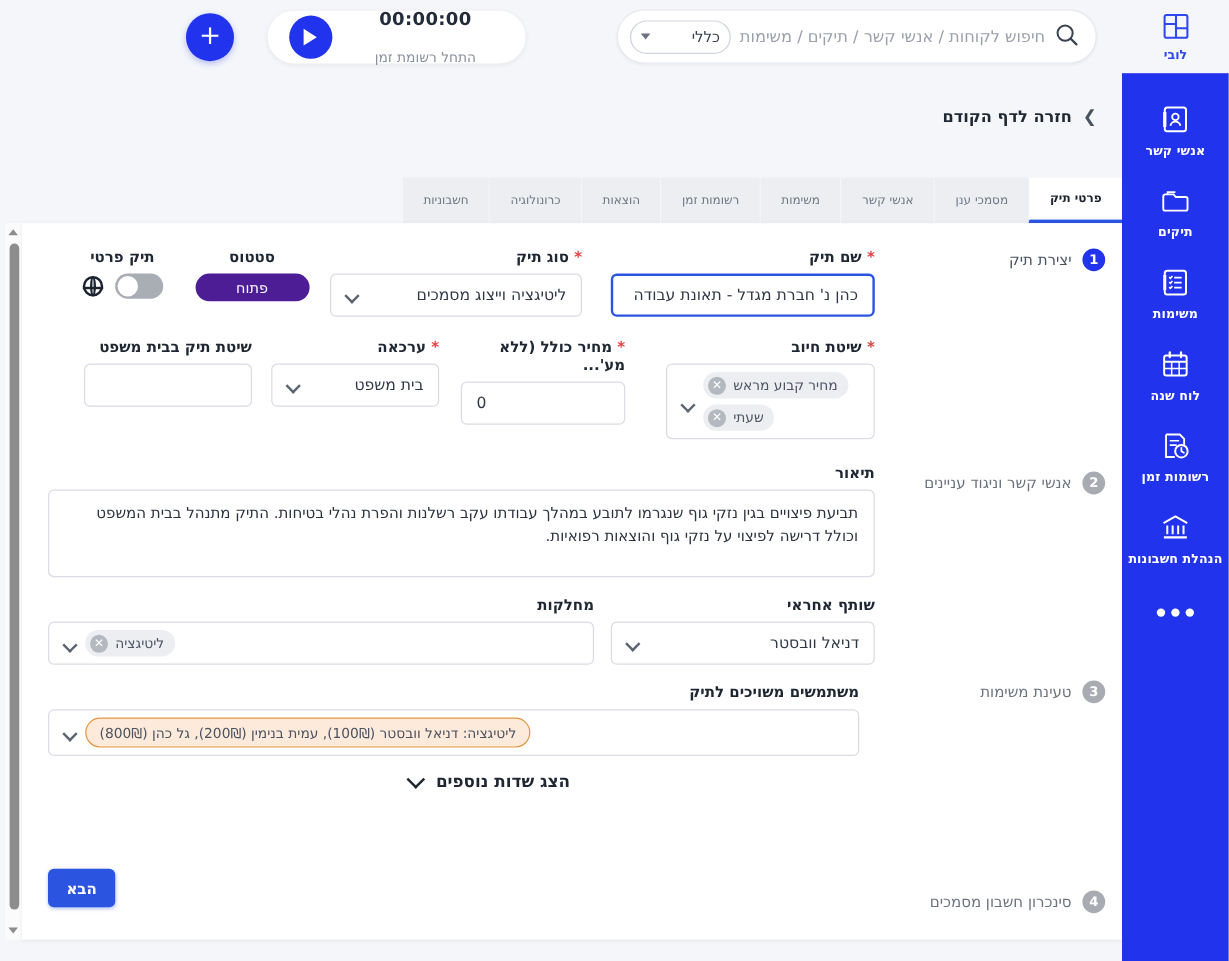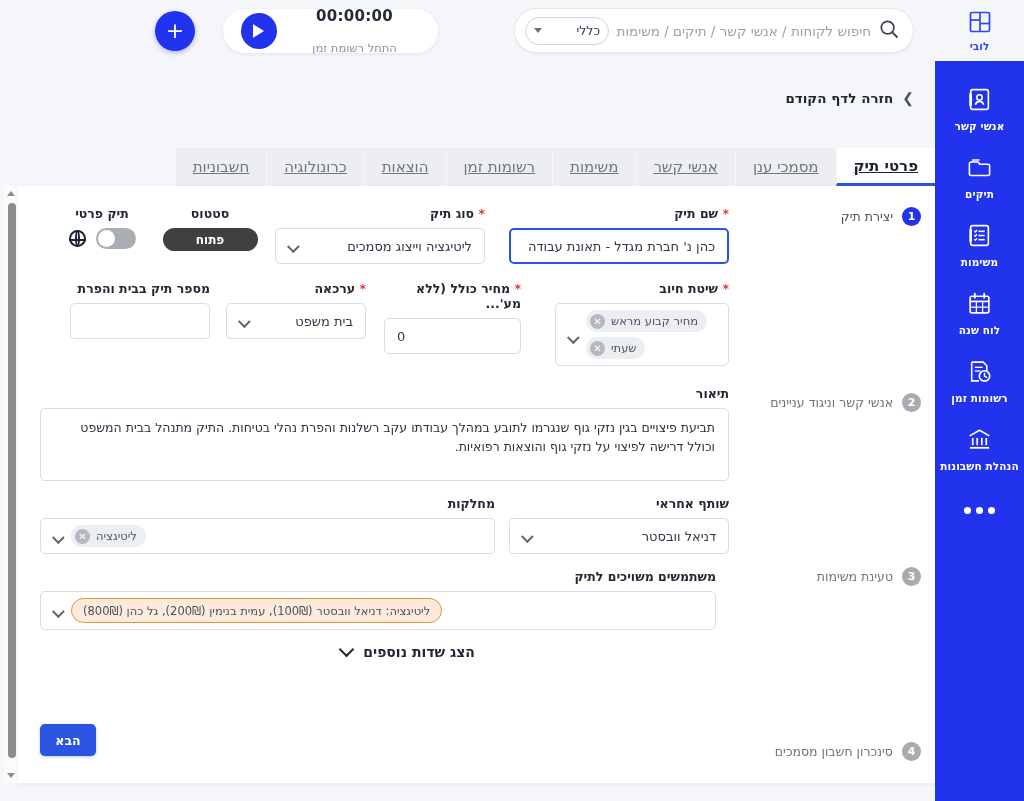--- a/index.html
+++ b/index.html
@@ -120,22 +120,22 @@
   .backlink .chev { font-size: 14px; color: #4a5360; line-height: 1; }
 
   
   .tabs {
     position: absolute; top: 148px; right: 89px;
     display: flex; flex-direction: row;
   }
   .tab {
     height: 38px; padding: 0 17px;
     display: flex; align-items: center; justify-content: center;
-    font-size: 15px; color: #6e7684; background: #eceef2;
-    border-left: 1px solid #f4f6f9; cursor: pointer; white-space: nowrap; text-decoration: underline;
+    font-size: 10px; color: #6e7684; background: #eceef2;
+    border-left: 1px solid #f4f6f9; cursor: pointer; white-space: nowrap;
   }
   .tab.active {
     background: #ffffff; color: #1b2330; font-weight: 700;
     border-bottom: 3px solid #2b55e0;
   }
 
   
   .card {
     position: absolute; top: 186px; right: 89px; left: 18px;
     height: 597px; background: #fff;
@@ -246,21 +246,21 @@
     content:''; position:absolute; inset: -2px 4px; border-radius: 50%;
     border: 2px solid #1b2330;
   }
   .globe::after {
     content:''; position:absolute; top:50%; left:-2px; right:-2px;
     height:0; border-top: 2px solid #1b2330;
   }
   .badge-open {
     display: inline-flex; align-items: center; justify-content: center;
     width: 95px; height: 23px; border-radius: 12px;
-    background: #404040; color: #fff; font-size: 12px; font-weight: 700;
+    background: #4c1d95; color: #fff; font-size: 12px; font-weight: 400;
   }
 
   .morefields {
     display: flex; align-items: center; gap: 11px; cursor: pointer;
   }
   .morefields .txt { font-size: 14px; font-weight: 700; color: #1f2733; }
   .morefields .chev {
     width: 11px; height: 11px; border-right: 2.4px solid #1f2733;
     border-bottom: 2.4px solid #1f2733; rotate: 45deg; margin-top:-5px;
   }
@@ -522,21 +522,21 @@
           <span class="req">*</span>
           <span>ערכאה</span>
         </div>
         <div class="selbox">
           <span class="sv">בית משפט</span>
           <span class="chev-dn"></span>
         </div>
       </div>
 
       <div class="field" style="position:absolute; top:95px; right:540px; width:140px;">
-        <div class="lblrow">מספר תיק בבית והפרת</div>
+        <div class="lblrow">שיטת תיק בבית משפט</div>
         <input type="text" value="" style="">
       </div>
 
       <div style="position:absolute; top:200px; right:21px; left:22px;">
         <div class="lblrow">תיאור</div>
         <textarea class="textarea" style="">תביעת פיצויים בגין נזקי גוף שנגרמו לתובע במהלך עבודתו עקב רשלנות והפרת נהלי בטיחות. התיק מתנהל בבית המשפט וכולל דרישה לפיצוי על נזקי גוף והוצאות רפואיות.</textarea>
       </div>
 
       <div style="position:absolute; top:310px; right:21px; width:220px;">
         <div class="lblrow">שותף אחראי</div>

